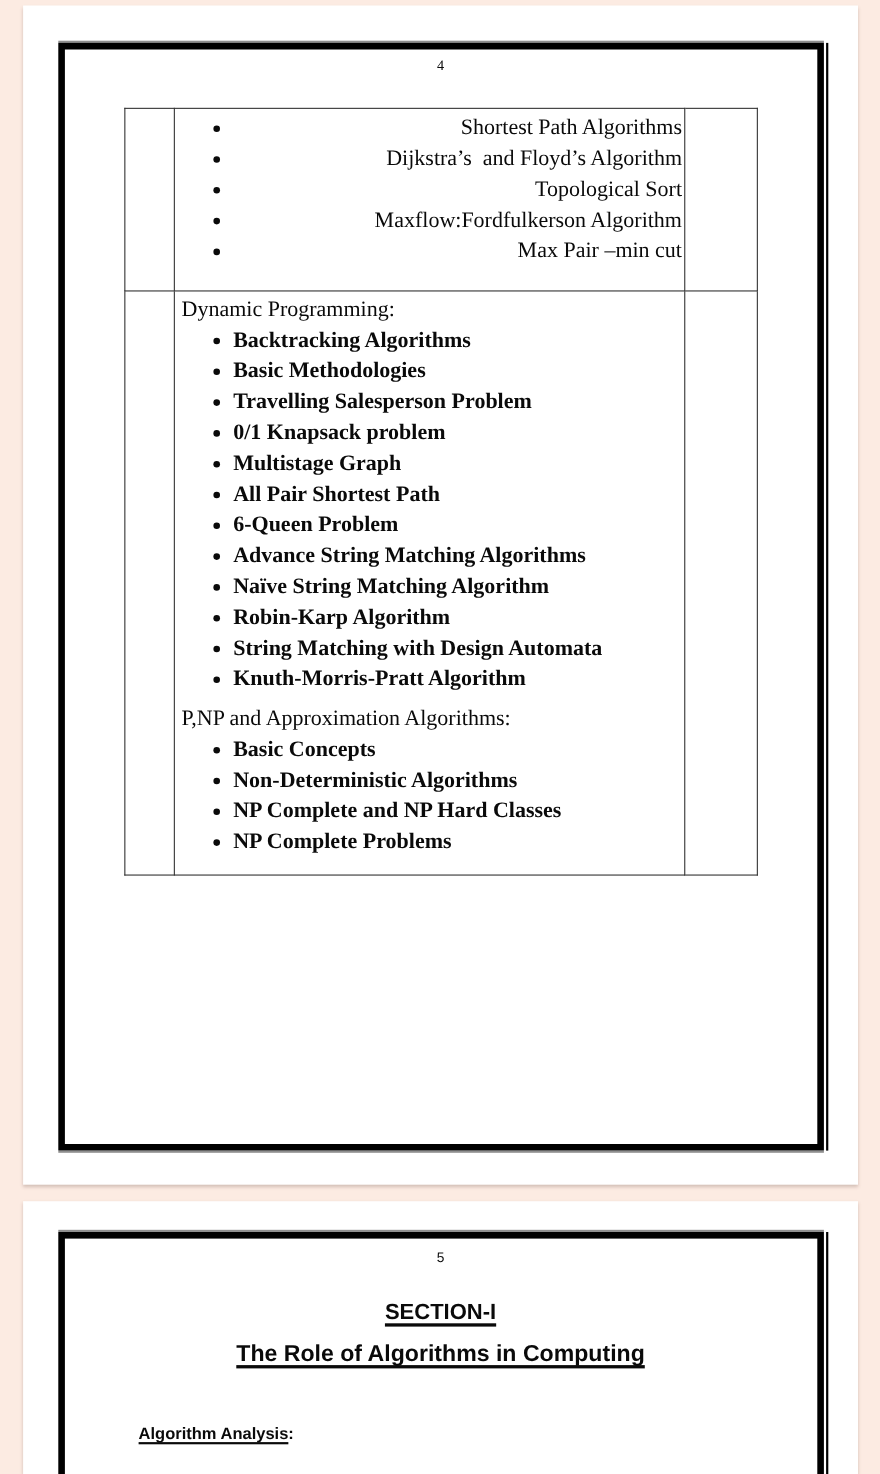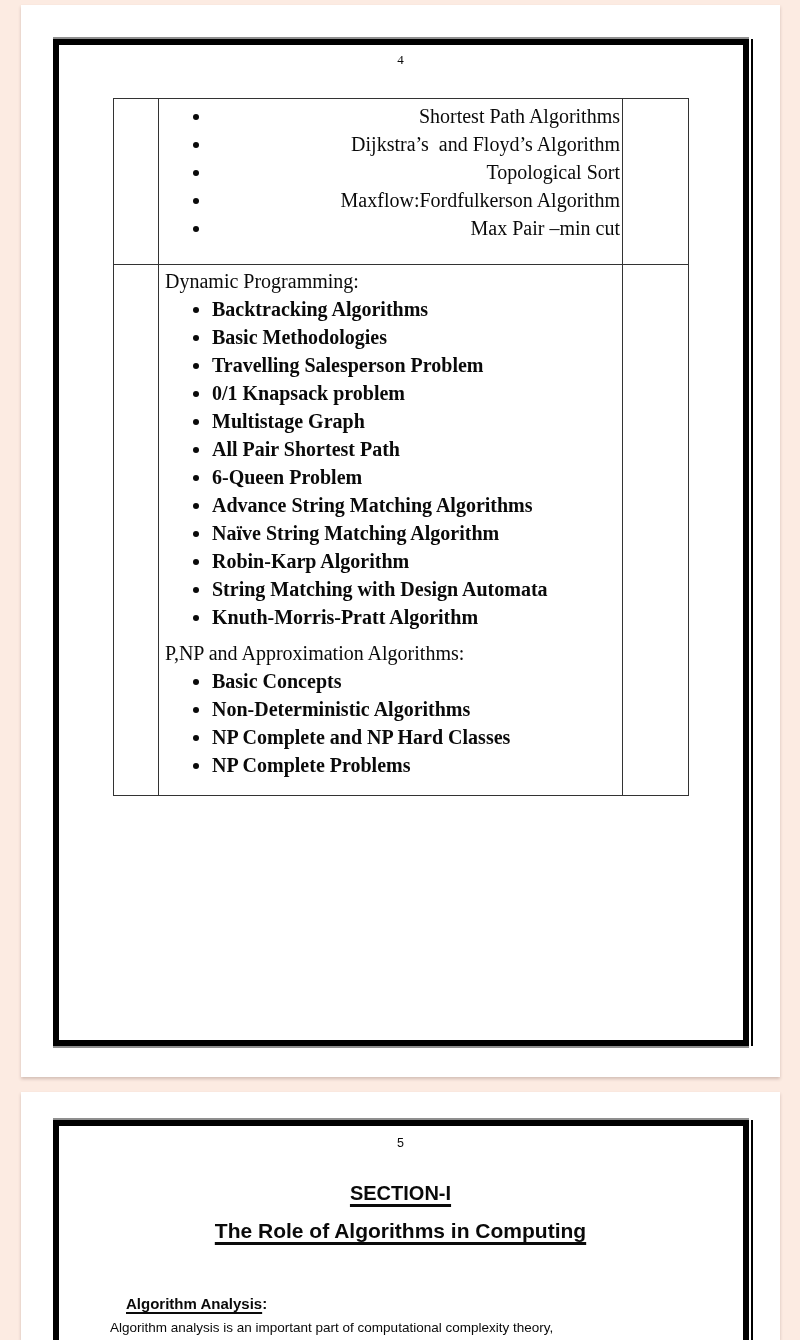--- a/index.html
+++ b/index.html
@@ -143,16 +143,15 @@
 
     <div class="p5-line sans center role">
       <span class="u-big">The Role of Algorithms in Computing</span>
     </div>
 
 
     <div class="p5-line sans alg-analysis">
       <span class="u-small">Algorithm Analysis</span><span>:</span>
     </div>
 
-    <div class="p5-line sans body-line">Algorithm analysis is an important part of computational complexity theory,</div>
   </div>
 
 </div>
 
 </body></html>

